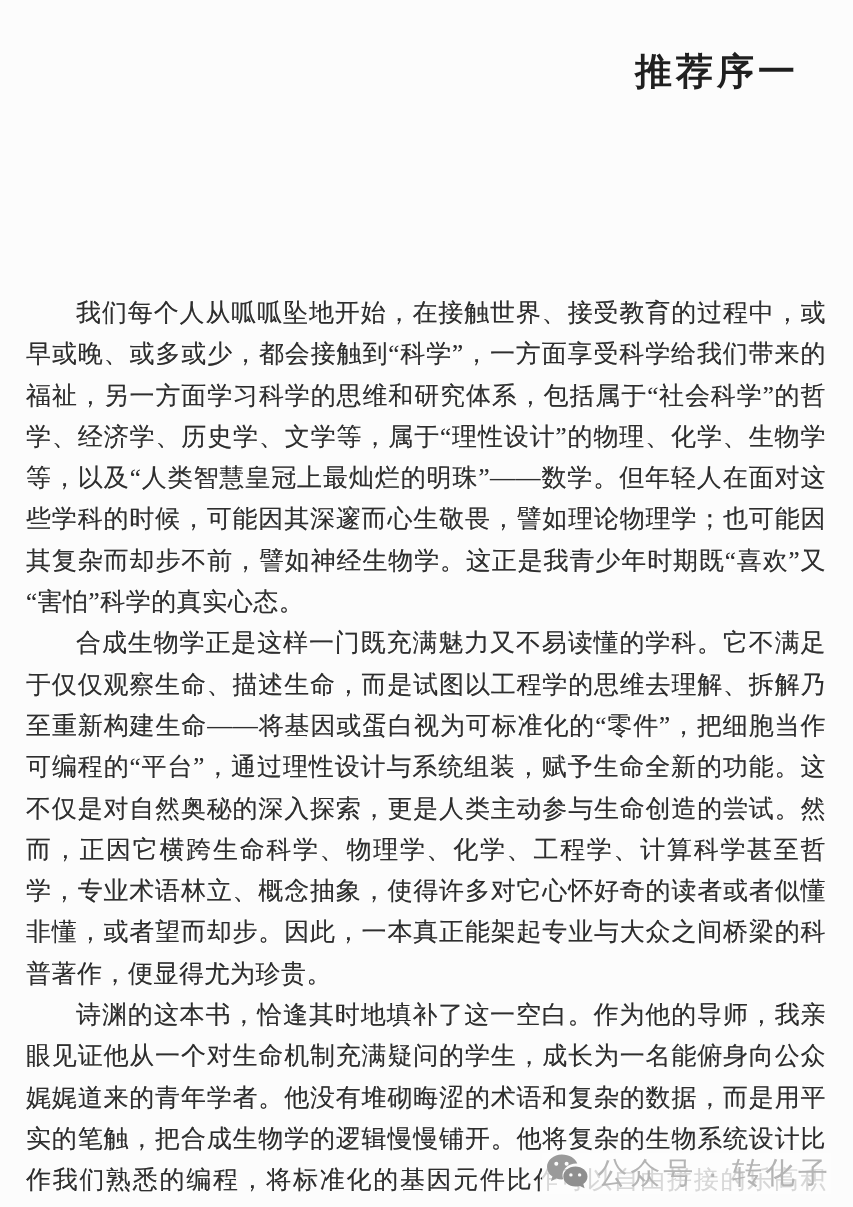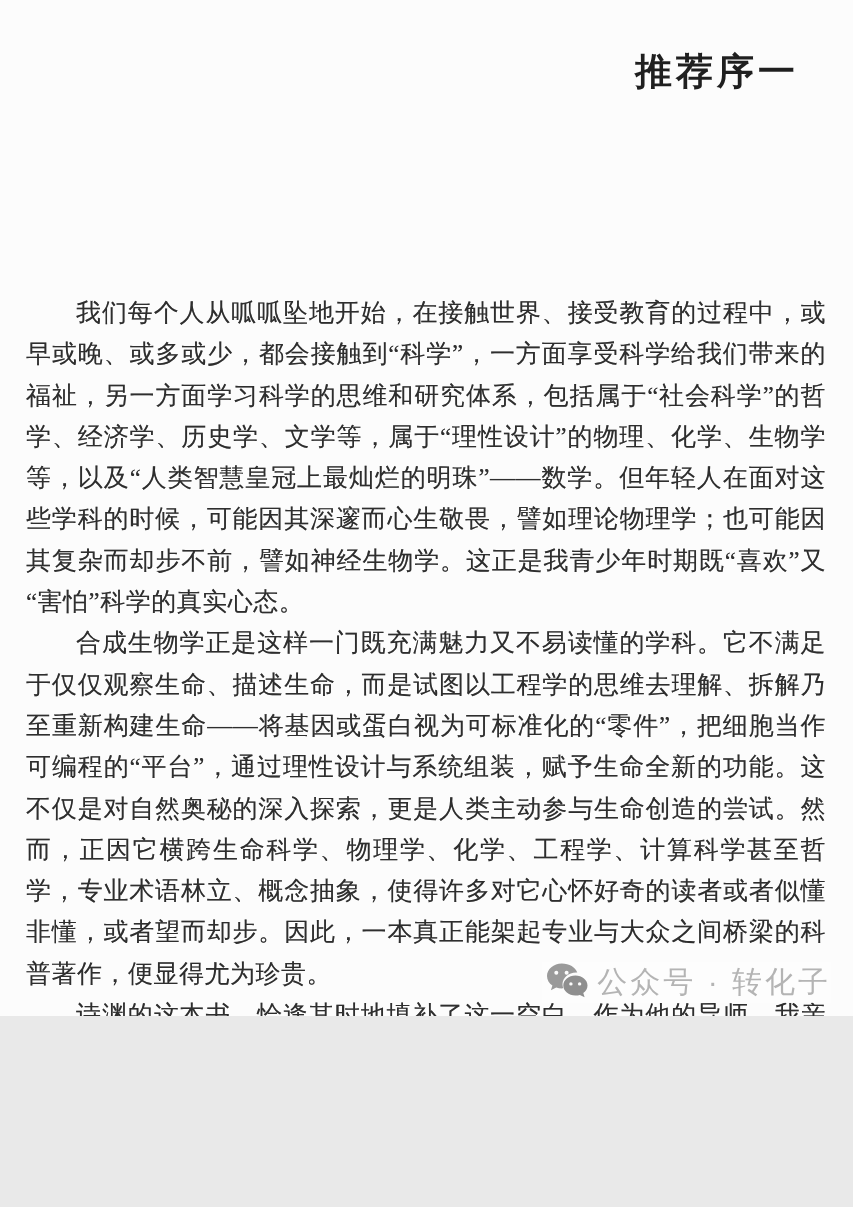--- a/index.html
+++ b/index.html
@@ -1,19 +1,19 @@
 <!DOCTYPE html>
 <html lang="zh"><head>
 <meta charset="utf-8">
 <style>
   html, body { margin: 0; padding: 0; background: #e9e9e9; }
   .page {
     position: relative;
     width: 853px;
-    height: 1016px;
+    height: 1207px;
     margin: 0 auto;
     background: #fcfcfc;
     overflow: hidden;
     font-family: "Liberation Serif", "DejaVu Serif", serif;
   }
   .page-title {
     position: absolute;
     top: 22px;
     right: 54px;
     font-size: 37px;

